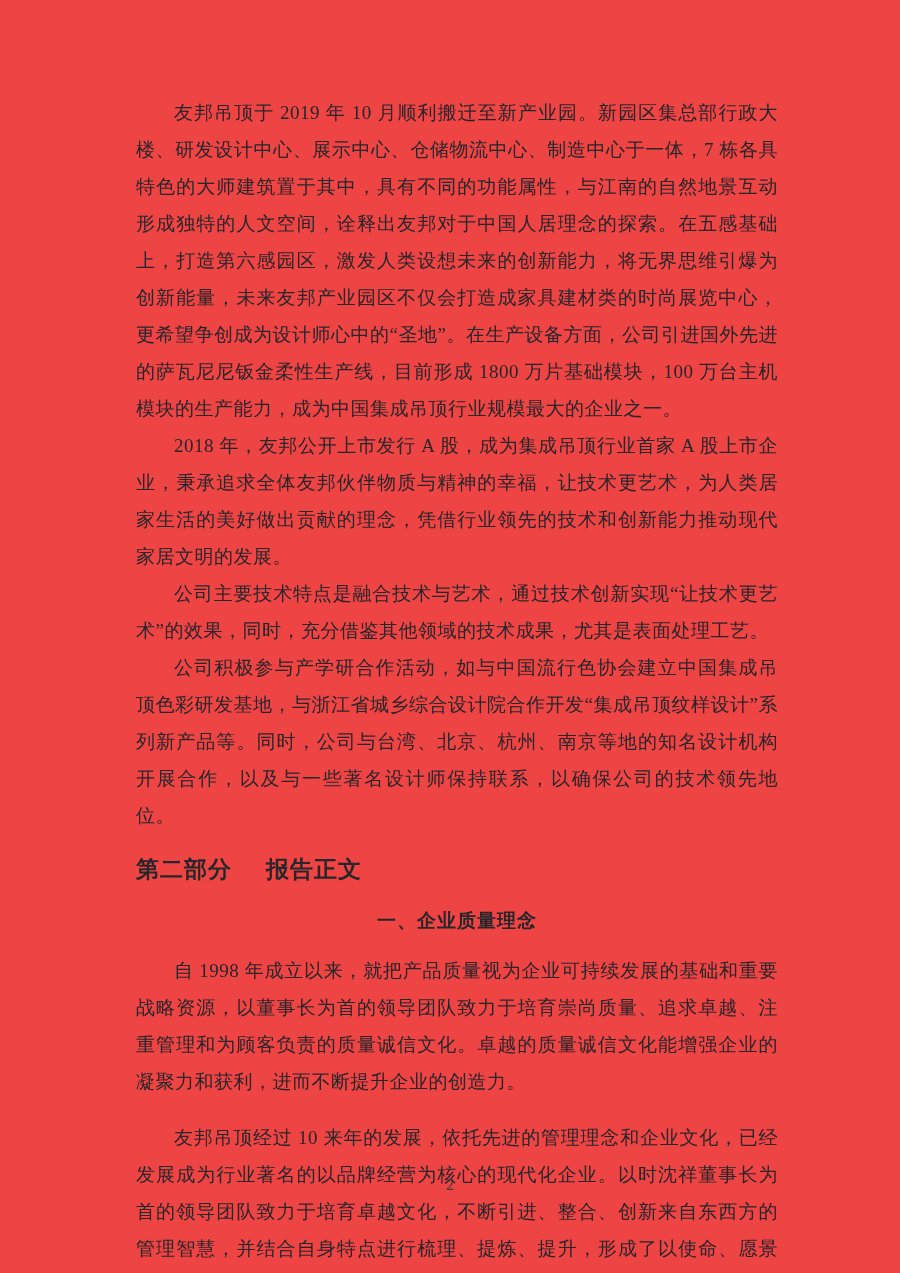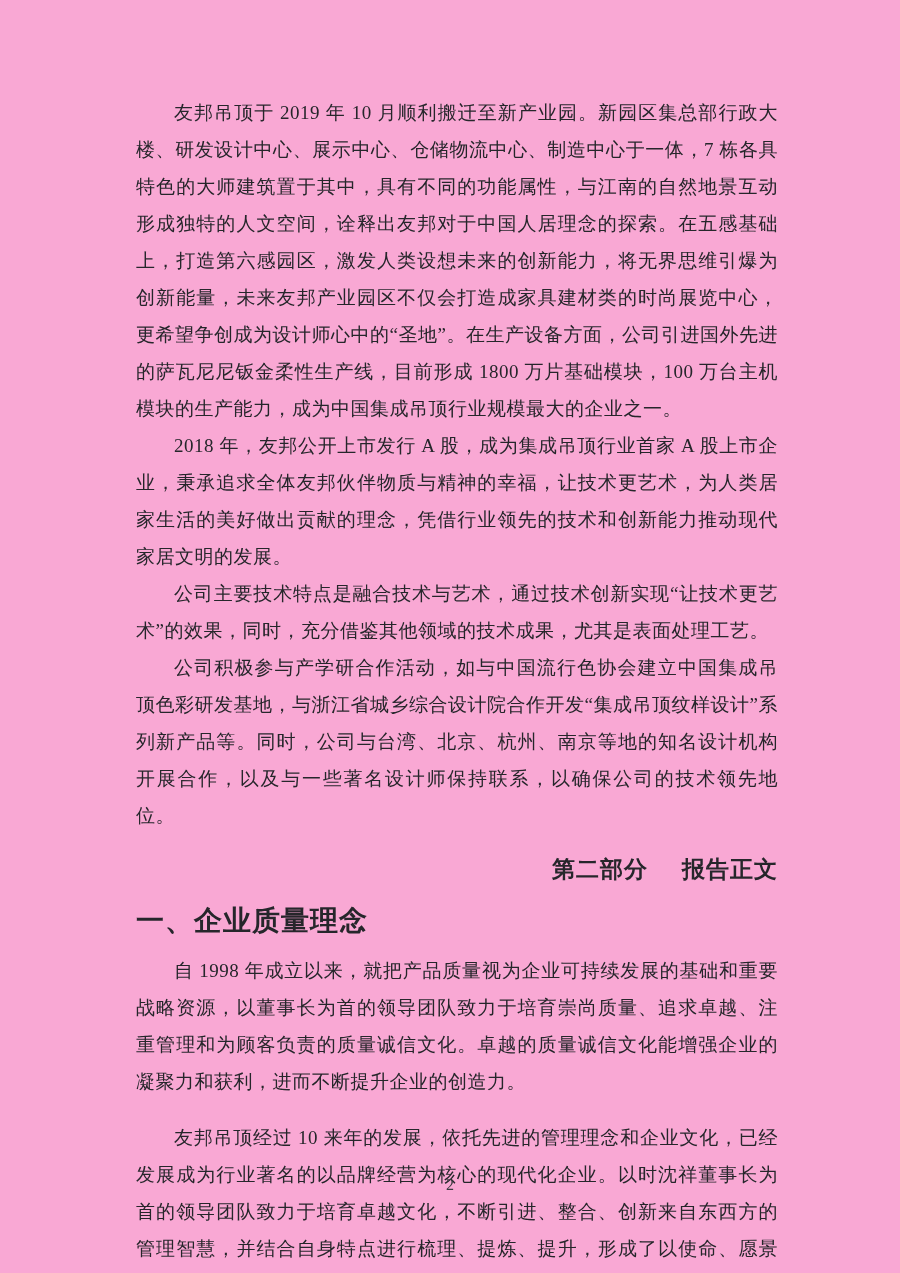--- a/index.html
+++ b/index.html
@@ -4,21 +4,21 @@
 <style>
   html, body {
     margin: 0;
     padding: 0;
     background: #ffffff;
   }
   .page {
     position: relative;
     width: 900px;
     height: 1273px;
-    background: #f9a8d4;
+    background: #ef4444;
     overflow: hidden;
     font-family: "Liberation Serif", "DejaVu Serif", serif;
     color: #26262b;
   }
   .doc {
     position: absolute;
     left: 136px;
     top: 94px;
     width: 642px;
   }
@@ -28,33 +28,33 @@
     line-height: 37px;
     text-align: justify;
     text-justify: inter-ideograph;
     text-indent: 2em;
     letter-spacing: 0.5px;
   }
   .part-heading {
     margin: 16px 0 8px 0;
     font-size: 23px;
     font-weight: bold;
-    text-align: right;
+    text-align: left;
     letter-spacing: 1px;
     line-height: 40px;
   }
   .part-heading .hgap {
     display: inline-block;
     width: 34px;
   }
   .section-heading {
     margin: 14px 0 14px 0;
-    font-size: 28px;
+    font-size: 19px;
     font-weight: bold;
-    text-align: left;
+    text-align: center;
     line-height: 34px;
     letter-spacing: 1px;
   }
   .para-spaced {
     margin-top: 19px !important;
   }
   .page-number {
     position: absolute;
     left: 0;
     width: 900px;

